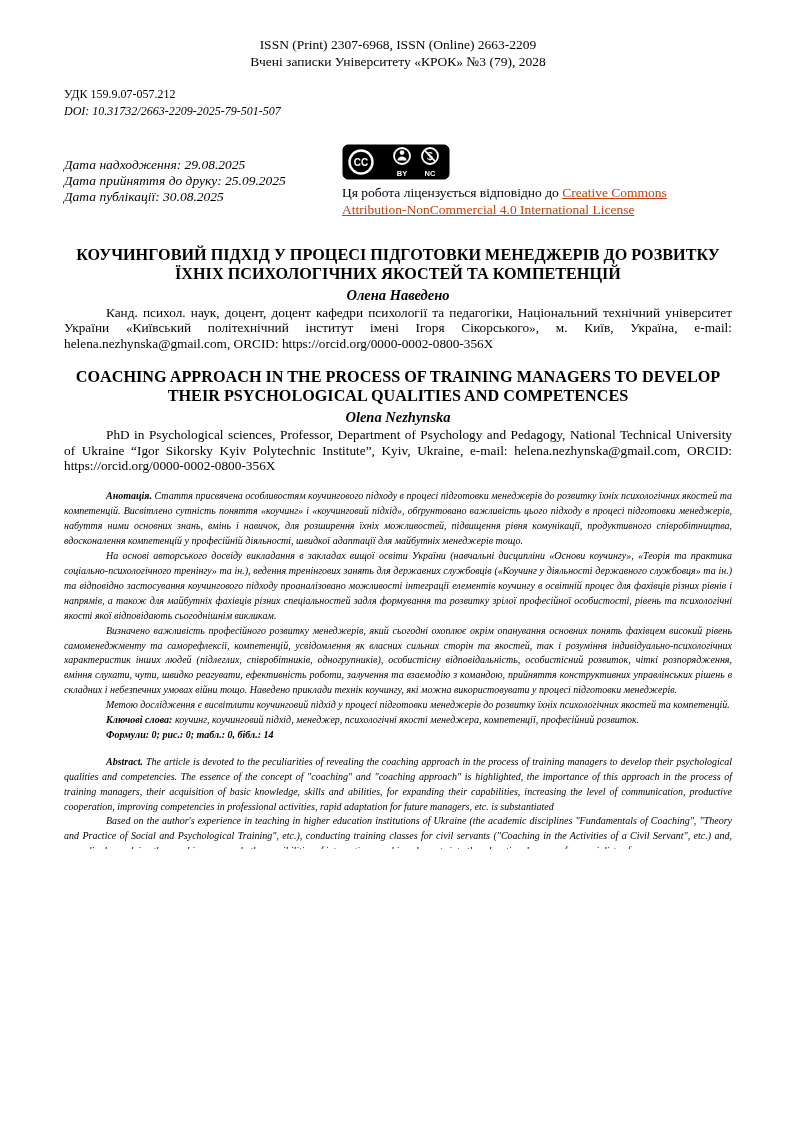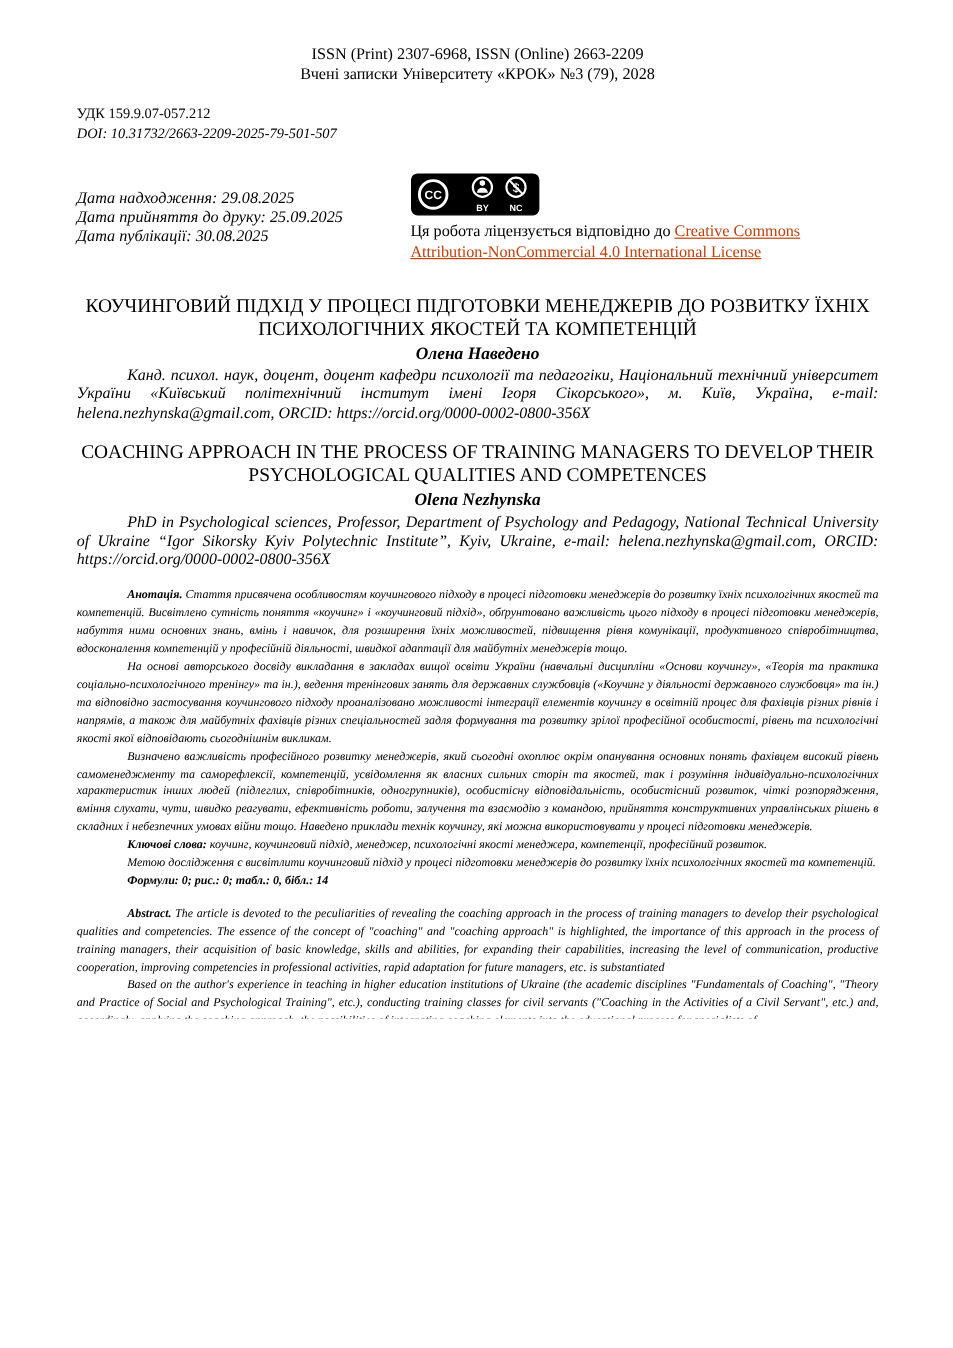--- a/index.html
+++ b/index.html
@@ -15,24 +15,24 @@
   }
   .journal-header { text-align:center; font-size:13.5px; line-height:17px; }
   .udc-block { margin-top:16px; font-size:12px; line-height:17px; }
   .doi-line { font-style:italic; }
   .meta-row { margin-top:24px; display:flex; align-items:center; }
   .dates { font-style:italic; font-size:13.5px; line-height:16px; flex:1 1 auto; }
   .license-block { width:390px; flex:0 0 390px; }
   .cc-badge { display:block; margin-bottom:4px; cursor:pointer; }
   .license-text { font-size:13.5px; line-height:17px; }
   .license-link { color:#c2410c; text-decoration:underline; cursor:pointer; }
-  .title-uk, .title-en { margin-top:28px; text-align:center; font-weight:normal; font-size:16.2px; line-height:19px; }
+  .title-uk, .title-en { margin-top:28px; text-align:center; font-weight:bold; font-size:16.2px; line-height:19px; }
   .title-en { margin-top:17px; }
   .author-line { text-align:center; font-weight:bold; font-style:italic; font-size:14.5px; line-height:18px; margin-top:2px; }
-  .affiliation { font-style:italic; font-size:13.3px; line-height:15.4px; text-align:justify; text-indent:42px; margin-top:1px; }
+  .affiliation { font-size:13.3px; line-height:15.4px; text-align:justify; text-indent:42px; margin-top:1px; }
   .abstract { margin-top:16px; }
   .abstract-en { margin-top:12px; }
   .abstract p { margin:0; font-style:italic; font-size:10px; line-height:14.9px; text-align:justify; text-indent:42px; }
   .lead { font-weight:bold; }
   .kw-lead { font-weight:bold; }
   .formulas { font-weight:bold; }
   .page-number { position:absolute; top:1030px; left:0; right:0; text-align:center; font-size:13.5px; }
 </style>
 </head>
 <body>
@@ -84,22 +84,22 @@
   <div class="affiliation">Канд. психол. наук, доцент, доцент кафедри психології та педагогіки, Національний технічний університет України «Київський політехнічний інститут імені Ігоря Сікорського», м. Київ, Україна, e-mail: helena.nezhynska@gmail.com, ORCID: https://orcid.org/0000-0002-0800-356X</div>
 
   <div class="title-en">COACHING APPROACH IN THE PROCESS OF TRAINING MANAGERS TO DEVELOP THEIR PSYCHOLOGICAL QUALITIES AND COMPETENCES</div>
   <div class="author-line">Olena Nezhynska</div>
   <div class="affiliation">PhD in Psychological sciences, Professor, Department of Psychology and Pedagogy, National Technical University of Ukraine “Igor Sikorsky Kyiv Polytechnic Institute”, Kyiv, Ukraine, e-mail: helena.nezhynska@gmail.com, ORCID: https://orcid.org/0000-0002-0800-356X</div>
 
   <div class="abstract abstract-uk">
     <p><span class="lead">Анотація.</span> <span>Стаття присвячена особливостям коучингового підходу в процесі підготовки менеджерів до розвитку їхніх психологічних якостей та компетенцій. Висвітлено сутність поняття «коучинг» і «коучинговий підхід», обґрунтовано важливість цього підходу в процесі підготовки менеджерів, набуття ними основних знань, вмінь і навичок, для розширення їхніх можливостей, підвищення рівня комунікації, продуктивного співробітництва, вдосконалення компетенцій у професійній діяльності, швидкої адаптації для майбутніх менеджерів тощо.</span></p>
     <p>На основі авторського досвіду викладання в закладах вищої освіти України (навчальні дисципліни «Основи коучингу», «Теорія та практика соціально-психологічного тренінгу» та ін.), ведення тренінгових занять для державних службовців («Коучинг у діяльності державного службовця» та ін.) та відповідно застосування коучингового підходу проаналізовано можливості інтеграції елементів коучингу в освітній процес для фахівців різних рівнів і напрямів, а також для майбутніх фахівців різних спеціальностей задля формування та розвитку зрілої професійної особистості, рівень та психологічні якості якої відповідають сьогоднішнім викликам.</p>
     <p>Визначено важливість професійного розвитку менеджерів, який сьогодні охоплює окрім опанування основних понять фахівцем високий рівень самоменеджменту та саморефлексії, компетенцій, усвідомлення як власних сильних сторін та якостей, так і розуміння індивідуально-психологічних характеристик інших людей (підлеглих, співробітників, одногрупників), особистісну відповідальність, особистісний розвиток, чіткі розпорядження, вміння слухати, чути, швидко реагувати, ефективність роботи, залучення та взаємодію з командою, прийняття конструктивних управлінських рішень в складних і небезпечних умовах війни тощо. Наведено приклади технік коучингу, які можна використовувати у процесі підготовки менеджерів.</p>
+    <p>Метою дослідження є висвітлити коучинговий підхід у процесі підготовки менеджерів до розвитку їхніх психологічних якостей та компетенцій.</p>
     <p><span class="kw-lead">Ключові слова:</span> <span>коучинг, коучинговий підхід, менеджер, психологічні якості менеджера, компетенції, професійний розвиток.</span></p>
-    <p>Метою дослідження є висвітлити коучинговий підхід у процесі підготовки менеджерів до розвитку їхніх психологічних якостей та компетенцій.</p>
     <p class="formulas">Формули: 0; рис.: 0; табл.: 0, бібл.: 14</p>
   </div>
 
   <div class="abstract abstract-en">
     <p><span class="lead">Abstract.</span> <span>The article is devoted to the peculiarities of revealing the coaching approach in the process of training managers to develop their psychological qualities and competencies. The essence of the concept of "coaching" and "coaching approach" is highlighted, the importance of this approach in the process of training managers, their acquisition of basic knowledge, skills and abilities, for expanding their capabilities, increasing the level of communication, productive cooperation, improving competencies in professional activities, rapid adaptation for future managers, etc. is substantiated</span></p>
     <p>Based on the author's experience in teaching in higher education institutions of Ukraine (the academic disciplines "Fundamentals of Coaching", "Theory and Practice of Social and Psychological Training", etc.), conducting training classes for civil servants ("Coaching in the Activities of a Civil Servant", etc.) and, accordingly, applying the coaching approach, the possibilities of integrating coaching elements into the educational process for specialists of</p>
   </div>
 
 
 </div>

